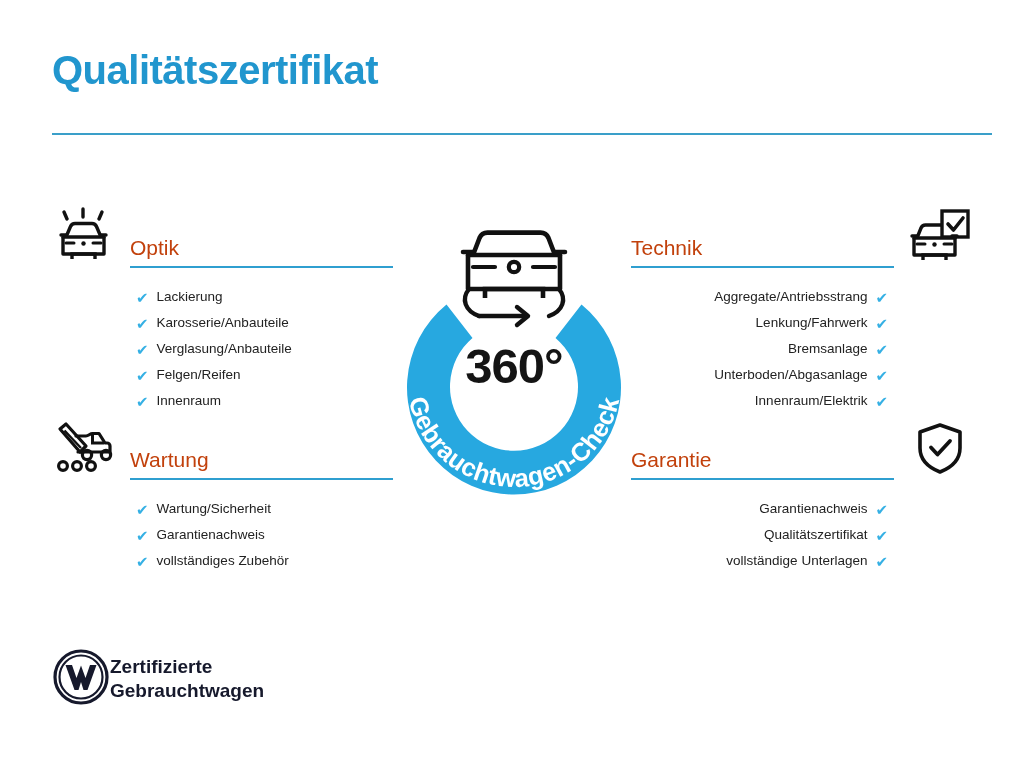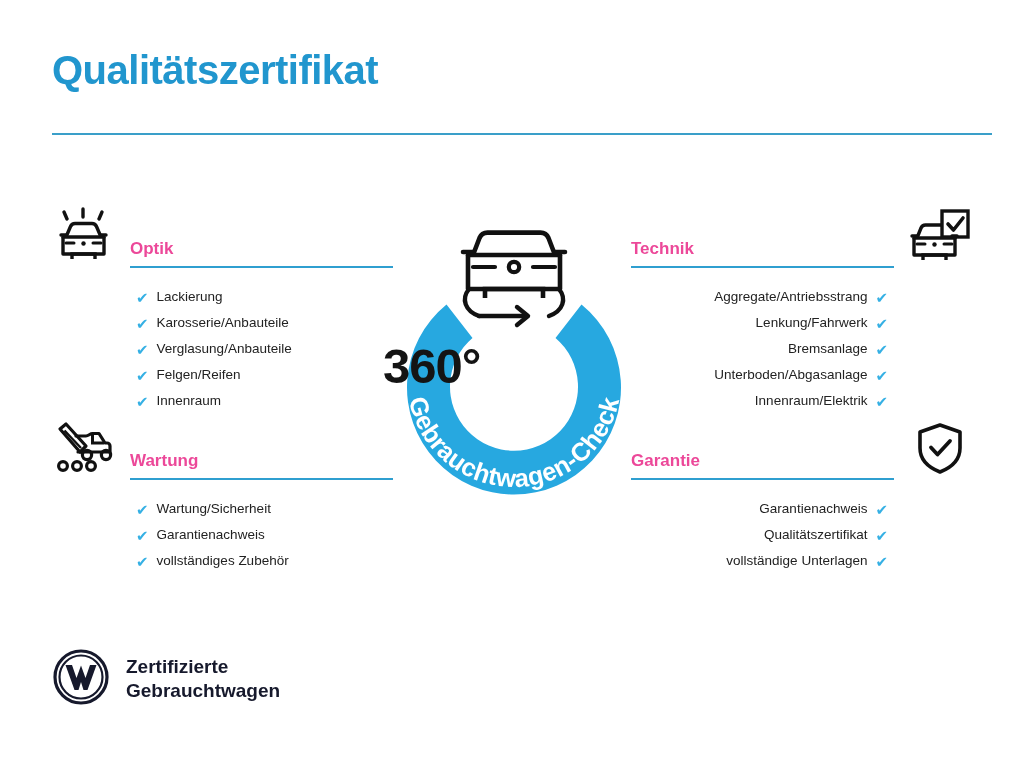--- a/index.html
+++ b/index.html
@@ -77,23 +77,23 @@
   .col-right .sec-icon { right: 0; }
 
   .sec-title-wrap {
     position: absolute;
     bottom: 0;
   }
   .col-left .sec-title-wrap  { left: 82px;  right: 0;  text-align: left;  }
   .col-right .sec-title-wrap { right: 82px; left: 0;   text-align: left; }
 
   .sec-title {
-    font-size: 17px;
-    font-weight: 700;
-    color: #ec4899;
+    font-size: 21px;
+    font-weight: 400;
+    color: #c2410c;
     line-height: 1.1;
     margin-bottom: 7px;
     white-space: nowrap;
   }
   .sec-underline {
     height: 2px;
     background: #2f9fd0;
     width: 100%;
   }
 
@@ -134,36 +134,36 @@
     width: 262px;
     height: 320px;
   }
   .badge svg { display: block; }
 
   .badge-degree {
     position: absolute;
     left: 0;
     right: 0;
     top: 147px;
-    text-align: left;
+    text-align: center;
     font-size: 49px;
     font-weight: 700;
     color: #141414;
     letter-spacing: -1px;
     line-height: 1;
   }
 
   
   .footer {
     position: absolute;
     left: 52px;
     top: 648px;
     display: flex;
     align-items: center;
-    gap: 16px;
+    gap: 0;
   }
   .vw-wordmark {
     font-size: 19px;
     font-weight: 700;
     color: #16192c;
     line-height: 1.28;
     white-space: nowrap;
   }
 </style>
 </head>

